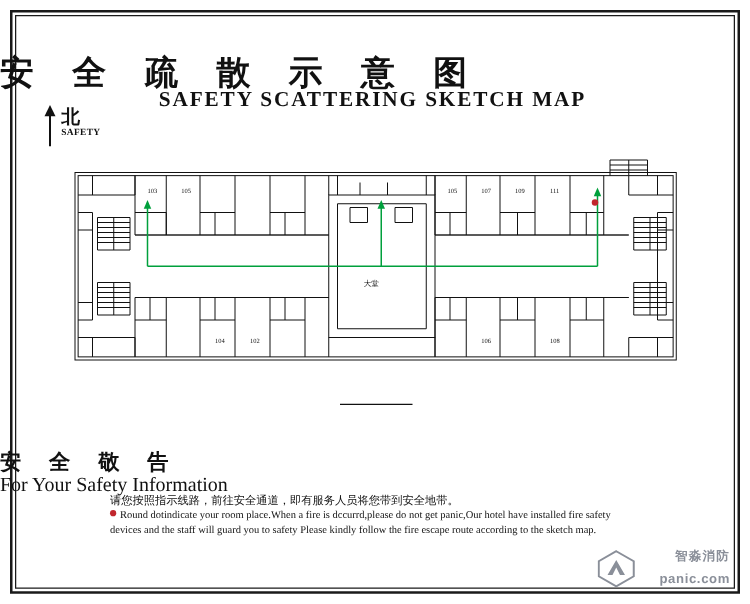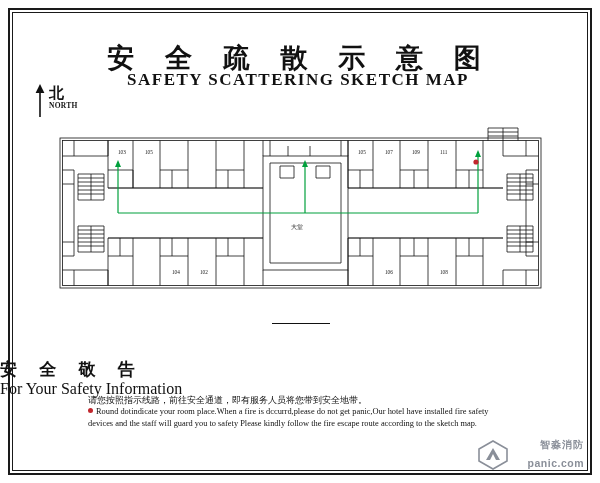--- a/index.html
+++ b/index.html
@@ -34,21 +34,20 @@
     border: 1px solid #1a1a1a;
     box-sizing: border-box;
   }
 
   
   .title-zh {
     position: absolute;
     left: 0;
     top: 40px;
     width: 600px;
-    text-align: center;
     font-size: 27px;
     letter-spacing: 12px;
     font-weight: bold;
     color: #111;
     font-family: "Liberation Serif", serif;
   }
   .title-en {
     position: absolute;
     left: 0;
     top: 70px;
@@ -215,21 +214,21 @@
 
   <div class="title-zh">安 全 疏 散 示 意 图</div>
   <div class="title-en">SAFETY  SCATTERING  SKETCH  MAP</div>
 
   <div class="north-block">
     <svg class="north-arrow-svg" width="18" height="34" viewBox="0 0 18 34">
       <line x1="7" y1="33" x2="7" y2="7" stroke="#111" stroke-width="1.6"></line>
       <polygon points="7,0 2.6,9 11.4,9" fill="#111"></polygon>
     </svg>
     <div class="north-zh">北</div>
-    <div class="north-en">NORTH</div>
+    <div class="north-en">SAFETY</div>
   </div>
 
   <div class="plan-wrap">
     <svg class="plan-svg" width="505" height="174" viewBox="0 0 505 174">
       <g stroke="#111" fill="none" stroke-width="0.8">
 
         <rect x="12" y="12" width="481" height="150"></rect>
         <rect x="14.5" y="14.5" width="476" height="145"></rect>
 
         <path d="M14.5 30 L60 30 L60 14.5"></path>

